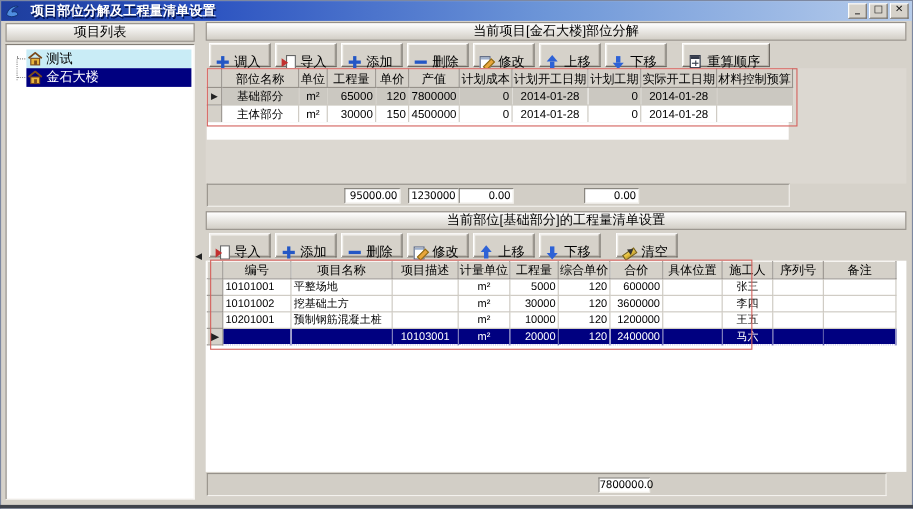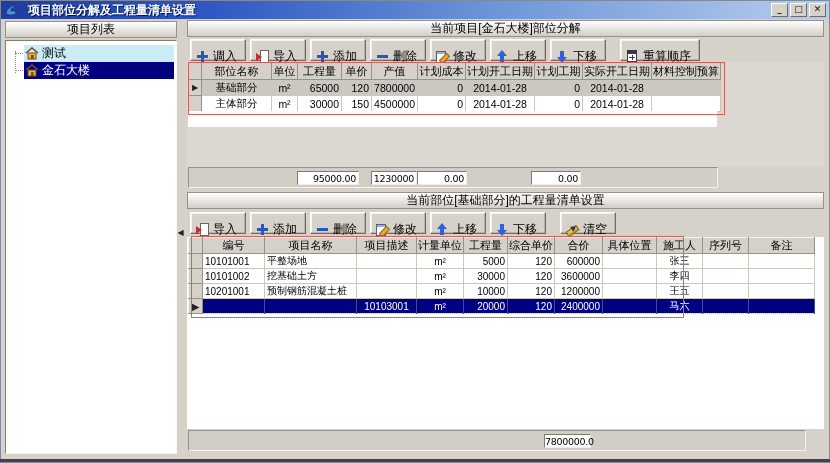--- a/index.html
+++ b/index.html
@@ -258,21 +258,21 @@
           <td>2014-01-28</td>
           <td></td>
         </tr>
       </tbody>
   </table>
   <div class="empty-band"></div>
 </div>
 <div class="redbox" id="red-top"></div>
 
 <div class="footbar" style="left:188px;top:167px;width:530px">
-  <div class="footbox" style="left:108px;width:62px">95000.00</div>
+  <div class="footbox" style="left:124px;width:51px">95000.00</div>
   <div class="footbox" style="left:182px;width:46px">1230000</div>
   <div class="footbox" style="left:228px;width:50px">0.00</div>
   <div class="footbox" style="left:342px;width:50px">0.00</div>
 </div>
 
 <div class="hdrbar" style="left:187px;top:192px;width:637px">当前部位[基础部分]的工程量清单设置</div>
 
 <div class="toolbar" style="left:190px;top:211px">
   <button class="tbtn">
       <span class="ic ic-import"></span>

